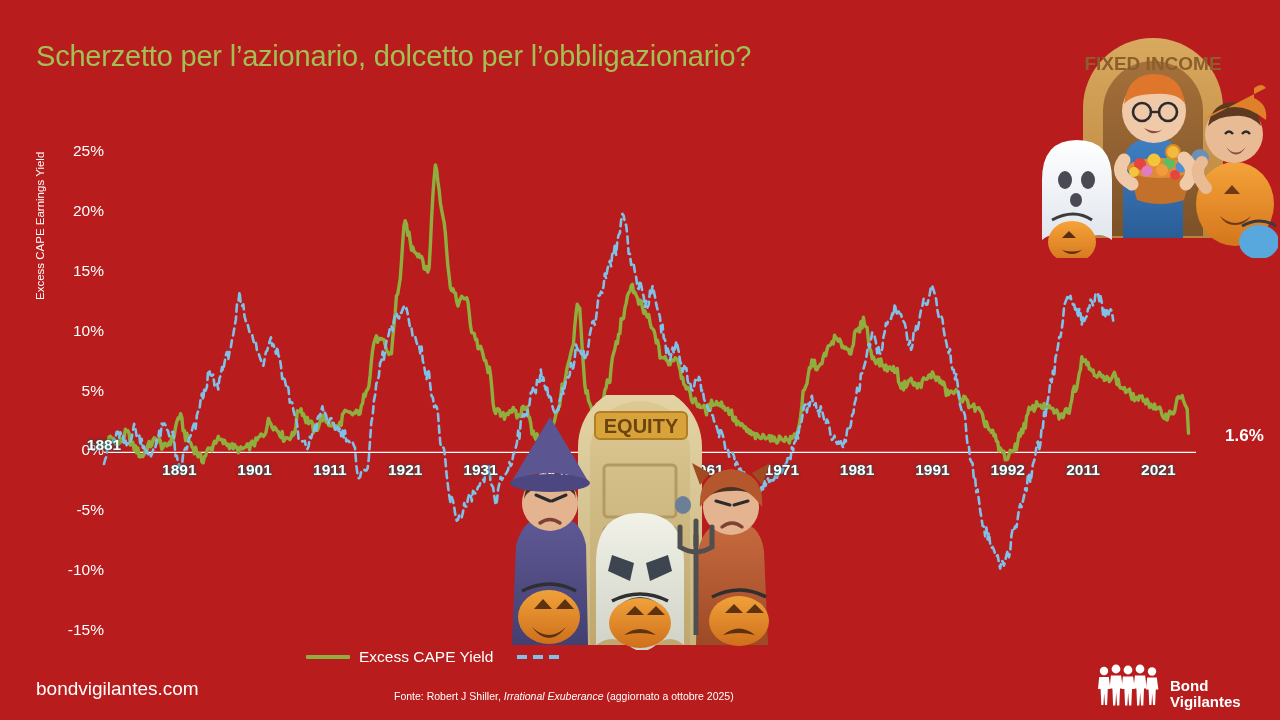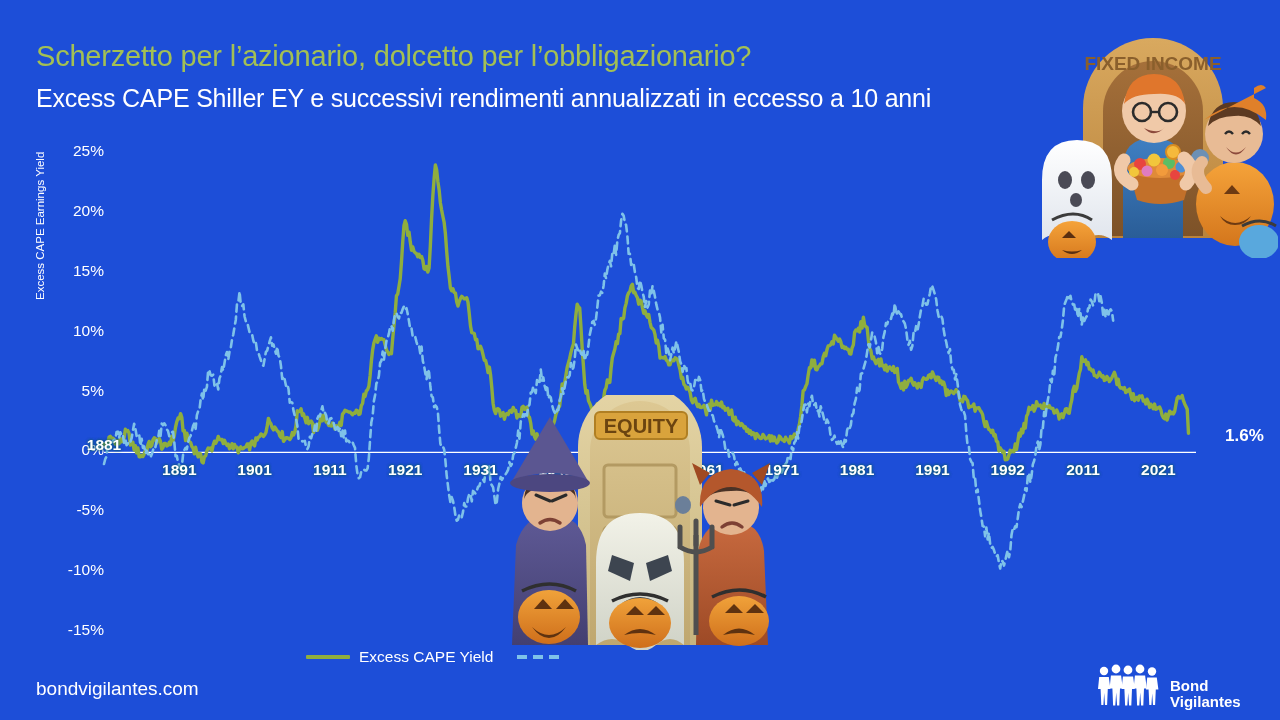--- a/index.html
+++ b/index.html
@@ -11,21 +11,21 @@
     height: 720px;
     overflow: hidden;
     background: #0b5d60;
     font-family: "Liberation Sans", sans-serif;
     position: relative;
     -webkit-font-smoothing: antialiased;
   }
   #root {
     position: absolute;
     inset: 0;
-    background: #1d4ed8;
+    background: #b91c1c;
   }
 
   
   .title-main {
     position: absolute;
     left: 36px;
     top: 40px;
     font-size: 29px;
     color: #a3c054;
     letter-spacing: -0.2px;
@@ -167,21 +167,20 @@
   .illus { position: absolute; }
   #illus-fixed-income { left: 1028px; top: 8px; width: 250px; height: 250px; }
   #illus-equity      { left: 490px;  top: 395px; width: 300px; height: 255px; }
 </style>
 </head>
 <body>
 
 <div id="root">
 
   <div class="title-main">Scherzetto per l’azionario, dolcetto per l’obbligazionario?</div>
-  <div class="title-sub">Excess CAPE Shiller EY e successivi rendimenti annualizzati in eccesso a 10 anni</div>
 
   <div id="plot-area">
     <div class="ylabel">Excess CAPE Earnings Yield</div>
     <svg id="chart-svg" width="1280" height="720">
         <line x1="104" x2="1196" y1="452.375" y2="452.375" stroke="#ffffff" stroke-width="1.4"></line>
         <path d="M104.00 444.17 L105.26 445.17 L106.51 444.63 L107.77 444.29 L109.02 437.20 L110.28 436.29 L111.53 437.98 L112.79 438.18 L114.04 439.08 L115.30 444.07 L116.55 440.85 L117.81 441.59 L119.06 443.76 L120.32 438.68 L121.57 441.86 L122.83 438.76 L124.08 438.25 L125.34 429.17 L126.59 431.10 L127.85 430.60 L129.10 433.40 L130.36 444.99 L131.61 442.57 L132.87 442.16 L134.12 450.09 L135.38 445.75 L136.63 452.94 L137.89 447.98 L139.14 456.76 L140.40 456.79 L141.66 455.33 L142.91 456.50 L144.17 454.14 L145.42 449.87 L146.68 451.86 L147.93 444.58 L149.19 441.43 L150.44 446.80 L151.70 445.58 L152.95 439.89 L154.21 437.86 L155.46 438.50 L156.72 443.08 L157.97 439.84 L159.23 438.53 L160.48 441.20 L161.74 449.21 L162.99 447.58 L164.25 443.37 L165.50 443.51 L166.76 445.88 L168.01 445.29 L169.27 442.34 L170.52 444.61 L171.78 436.27 L173.03 440.70 L174.29 435.79 L175.54 427.25 L176.80 421.71 L178.06 418.09 L179.31 418.63 L180.57 413.62 L181.82 417.46 L183.08 430.85 L184.33 430.41 L185.59 440.62 L186.84 433.10 L188.10 438.49 L189.35 441.81 L190.61 442.41 L191.86 446.52 L193.12 448.34 L194.37 453.76 L195.63 447.28 L196.88 453.26 L198.14 456.83 L199.39 453.55 L200.65 453.93 L201.90 461.82 L203.16 462.87 L204.41 456.78 L205.67 455.94 L206.92 450.68 L208.18 448.11 L209.43 448.76 L210.69 448.04 L211.94 450.91 L213.20 445.01 L214.46 441.17 L215.71 443.28 L216.97 440.82 L218.22 436.38 L219.48 439.29 L220.73 439.84 L221.99 439.43 L223.24 443.55 L224.50 440.38 L225.75 443.35 L227.01 445.37 L228.26 443.96 L229.52 448.74 L230.77 447.15 L232.03 443.68 L233.28 448.84 L234.54 444.40 L235.79 447.12 L237.05 447.20 L238.30 452.79 L239.56 448.83 L240.81 446.90 L242.07 448.85 L243.32 448.51 L244.58 447.33 L245.83 446.97 L247.09 444.05 L248.34 444.06 L249.60 449.93 L250.86 442.75 L252.11 440.96 L253.37 444.54 L254.62 445.85 L255.88 437.93 L257.13 440.13 L258.39 437.18 L259.64 436.57 L260.90 433.91 L262.15 434.68 L263.41 436.50 L264.66 434.98 L265.92 432.57 L267.17 426.13 L268.43 418.38 L269.68 422.05 L270.94 423.83 L272.19 427.91 L273.45 429.88 L274.70 427.02 L275.96 428.83 L277.21 430.94 L278.47 431.74 L279.72 435.80 L280.98 437.60 L282.23 431.59 L283.49 441.40 L284.74 439.73 L286.00 437.73 L287.26 437.78 L288.51 438.37 L289.77 439.57 L291.02 437.60 L292.28 432.56 L293.53 435.06 L294.79 432.13 L296.04 425.67 L297.30 410.72 L298.55 411.84 L299.81 411.19 L301.06 408.73 L302.32 415.55 L303.57 413.87 L304.83 418.23 L306.08 422.73 L307.34 417.35 L308.59 423.78 L309.85 422.17 L311.10 420.99 L312.36 422.94 L313.61 432.46 L314.87 424.91 L316.12 426.37 L317.38 430.26 L318.63 426.91 L319.89 421.58 L321.14 415.46 L322.40 420.88 L323.66 415.29 L324.91 415.64 L326.17 422.14 L327.42 422.29 L328.68 425.45 L329.93 425.28 L331.19 425.90 L332.44 423.06 L333.70 424.79 L334.95 429.11 L336.21 425.88 L337.46 428.33 L338.72 426.04 L339.97 422.14 L341.23 425.42 L342.48 414.07 L343.74 412.74 L344.99 410.22 L346.25 410.92 L347.50 411.39 L348.76 412.11 L350.01 411.90 L351.27 413.53 L352.52 414.74 L353.78 413.00 L355.03 413.36 L356.29 410.14 L357.54 410.84 L358.80 414.44 L360.06 413.86 L361.31 405.69 L362.57 403.47 L363.82 394.32 L365.08 396.44 L366.33 391.01 L367.59 389.65 L368.84 386.39 L370.10 375.68 L371.35 361.55 L372.61 350.28 L373.86 342.93 L375.12 339.25 L376.37 335.76 L377.63 342.31 L378.88 338.12 L380.14 339.39 L381.39 338.49 L382.65 339.32 L383.90 339.73 L385.16 344.74 L386.41 349.91 L387.67 351.93 L388.92 354.54 L390.18 352.90 L391.43 353.62 L392.69 338.61 L393.94 325.81 L395.20 312.99 L396.46 295.71 L397.71 293.92 L398.97 286.50 L400.22 278.79 L401.48 261.84 L402.73 242.00 L403.99 225.35 L405.24 220.72 L406.50 224.26 L407.75 235.28 L409.01 232.01 L410.26 241.86 L411.52 250.20 L412.77 246.96 L414.03 251.50 L415.28 252.93 L416.54 253.75 L417.79 256.74 L419.05 254.26 L420.30 257.60 L421.56 256.46 L422.81 260.31 L424.07 268.77 L425.32 269.43 L426.58 266.61 L427.83 272.02 L429.09 267.99 L430.34 246.02 L431.60 218.13 L432.86 195.60 L434.11 178.70 L435.37 164.98 L436.62 169.69 L437.88 181.41 L439.13 189.88 L440.39 202.92 L441.64 210.12 L442.90 216.46 L444.15 222.47 L445.41 233.66 L446.66 251.02 L447.92 266.27 L449.17 276.54 L450.43 288.08 L451.68 290.68 L452.94 288.71 L454.19 292.45 L455.45 293.05 L456.70 301.84 L457.96 306.10 L459.21 301.66 L460.47 298.58 L461.72 296.39 L462.98 297.51 L464.23 298.81 L465.49 298.53 L466.74 297.82 L468.00 302.22 L469.26 313.64 L470.51 326.05 L471.77 332.56 L473.02 333.03 L474.28 333.64 L475.53 339.68 L476.79 339.42 L478.04 348.82 L479.30 348.64 L480.55 346.23 L481.81 349.73 L483.06 354.88 L484.32 360.26 L485.57 360.53 L486.83 365.43 L488.08 372.63 L489.34 367.10 L490.59 375.08 L491.85 388.12 L493.10 403.43 L494.36 410.44 L495.61 413.57 L496.87 409.19 L498.12 408.67 L499.38 409.89 L500.63 416.18 L501.89 413.59 L503.14 412.61 L504.40 419.24 L505.66 414.53 L506.91 413.45 L508.17 414.63 L509.42 411.22 L510.68 410.31 L511.93 412.20 L513.19 407.36 L514.44 410.44 L515.70 410.46 L516.95 417.99 L518.21 414.64 L519.46 415.99 L520.72 416.58 L521.97 407.33 L523.23 406.26 L524.48 409.36 L525.74 408.17 L526.99 407.13 L528.25 416.31 L529.50 417.40 L530.76 423.39 L532.01 434.14 L533.27 430.76 L534.52 436.67 L535.78 439.21 L537.03 433.85 L538.29 442.52 L539.54 444.17 L540.80 440.36 L542.06 440.92 L543.31 440.20 L544.57 441.09 L545.82 439.17 L547.08 438.85 L548.33 441.62 L549.59 440.12 L550.84 437.15 L552.10 428.93 L553.35 424.43 L554.61 420.51 L555.86 414.47 L557.12 411.42 L558.37 408.13 L559.63 406.05 L560.88 395.32 L562.14 383.84 L563.39 385.66 L564.65 382.69 L565.90 375.35 L567.16 367.56 L568.41 363.00 L569.67 358.45 L570.92 352.69 L572.18 347.86 L573.43 344.10 L574.69 327.00 L575.94 314.48 L577.20 304.28 L578.46 306.85 L579.71 307.96 L580.97 327.48 L582.22 348.90 L583.48 366.34 L584.73 384.30 L585.99 393.38 L587.24 390.49 L588.50 400.83 L589.75 403.40 L591.01 406.63 L592.26 411.82 L593.52 413.21 L594.77 408.65 L596.03 408.68 L597.28 403.65 L598.54 408.36 L599.79 403.01 L601.05 403.04 L602.30 400.74 L603.56 398.84 L604.81 390.37 L606.07 387.85 L607.32 379.99 L608.58 382.56 L609.83 382.28 L611.09 368.00 L612.34 357.79 L613.60 353.19 L614.86 349.01 L616.11 341.76 L617.37 343.69 L618.62 334.03 L619.88 333.65 L621.13 318.44 L622.39 319.29 L623.64 318.16 L624.90 307.86 L626.15 303.36 L627.41 295.88 L628.66 292.75 L629.92 291.31 L631.17 286.08 L632.43 284.37 L633.68 292.75 L634.94 292.24 L636.19 295.50 L637.45 297.80 L638.70 304.20 L639.96 300.16 L641.21 301.12 L642.47 307.57 L643.72 313.25 L644.98 310.86 L646.23 314.87 L647.49 317.25 L648.74 314.47 L650.00 322.32 L651.26 327.55 L652.51 328.64 L653.77 330.06 L655.02 334.67 L656.28 343.01 L657.53 340.32 L658.79 346.33 L660.04 358.07 L661.30 357.15 L662.55 357.80 L663.81 357.99 L665.06 356.55 L666.32 360.10 L667.57 361.08 L668.83 364.91 L670.08 364.77 L671.34 360.26 L672.59 359.94 L673.85 360.83 L675.10 357.81 L676.36 358.56 L677.61 359.67 L678.87 365.40 L680.12 369.93 L681.38 378.58 L682.63 377.37 L683.89 384.29 L685.14 385.64 L686.40 389.05 L687.66 387.19 L688.91 388.81 L690.17 392.85 L691.42 400.11 L692.68 402.64 L693.93 399.46 L695.19 398.19 L696.44 403.54 L697.70 406.61 L698.95 404.40 L700.21 407.28 L701.46 407.48 L702.72 406.81 L703.97 405.33 L705.23 408.96 L706.48 414.90 L707.74 405.76 L708.99 404.31 L710.25 409.71 L711.50 400.28 L712.76 405.34 L714.01 404.75 L715.27 404.78 L716.52 401.60 L717.78 404.87 L719.03 403.47 L720.29 405.89 L721.54 402.10 L722.80 407.81 L724.06 406.64 L725.31 410.23 L726.57 408.98 L727.82 408.37 L729.08 414.53 L730.33 413.08 L731.59 410.12 L732.84 419.52 L734.10 420.99 L735.35 417.18 L736.61 424.70 L737.86 421.27 L739.12 423.25 L740.37 425.43 L741.63 423.63 L742.88 425.07 L744.14 428.11 L745.39 426.84 L746.65 431.26 L747.90 429.21 L749.16 433.28 L750.41 430.86 L751.67 434.68 L752.92 432.70 L754.18 433.48 L755.43 438.49 L756.69 433.74 L757.94 435.11 L759.20 437.31 L760.46 438.53 L761.71 438.08 L762.97 434.40 L764.22 436.28 L765.48 438.88 L766.73 438.17 L767.99 437.75 L769.24 435.55 L770.50 441.17 L771.75 436.01 L773.01 440.79 L774.26 437.11 L775.52 440.77 L776.77 443.05 L778.03 441.64 L779.28 436.09 L780.54 437.19 L781.79 439.71 L783.05 439.92 L784.30 441.44 L785.56 437.21 L786.81 439.49 L788.07 440.25 L789.32 443.10 L790.58 436.37 L791.83 438.60 L793.09 436.66 L794.34 434.14 L795.60 437.19 L796.86 437.40 L798.11 429.48 L799.37 424.44 L800.62 416.43 L801.88 405.43 L803.13 390.78 L804.39 389.79 L805.64 386.54 L806.90 383.89 L808.15 375.37 L809.41 367.78 L810.66 368.00 L811.92 359.87 L813.17 365.82 L814.43 360.11 L815.68 369.34 L816.94 369.85 L818.19 366.75 L819.45 365.71 L820.70 363.74 L821.96 363.69 L823.21 356.91 L824.47 353.26 L825.72 355.81 L826.98 349.61 L828.23 345.82 L829.49 345.62 L830.74 344.67 L832.00 341.70 L833.26 344.05 L834.51 335.23 L835.77 337.10 L837.02 338.94 L838.28 341.22 L839.53 339.01 L840.79 341.81 L842.04 347.49 L843.30 346.26 L844.55 348.55 L845.81 347.30 L847.06 349.29 L848.32 349.17 L849.57 353.60 L850.83 354.08 L852.08 347.96 L853.34 344.85 L854.59 332.43 L855.85 330.11 L857.10 330.87 L858.36 328.32 L859.61 331.95 L860.87 321.79 L862.12 328.12 L863.38 317.21 L864.63 325.00 L865.89 326.59 L867.14 327.65 L868.40 340.15 L869.66 348.37 L870.91 350.75 L872.17 358.85 L873.42 356.80 L874.68 360.51 L875.93 363.63 L877.19 360.71 L878.44 359.26 L879.70 365.94 L880.95 358.93 L882.21 365.86 L883.46 365.50 L884.72 369.76 L885.97 365.03 L887.23 371.09 L888.48 367.72 L889.74 366.90 L890.99 368.60 L892.25 370.43 L893.50 366.61 L894.76 372.61 L896.01 371.26 L897.27 368.41 L898.52 381.99 L899.78 384.46 L901.03 388.26 L902.29 383.18 L903.54 389.95 L904.80 381.18 L906.06 387.24 L907.31 384.78 L908.57 380.44 L909.82 380.65 L911.08 378.28 L912.33 382.43 L913.59 385.12 L914.84 382.67 L916.10 385.19 L917.35 388.03 L918.61 383.41 L919.86 385.18 L921.12 387.38 L922.37 380.20 L923.63 377.90 L924.88 378.79 L926.14 379.39 L927.39 378.87 L928.65 375.37 L929.90 374.55 L931.16 377.80 L932.41 371.88 L933.67 374.97 L934.92 377.64 L936.18 380.56 L937.43 377.03 L938.69 377.44 L939.94 382.82 L941.20 380.86 L942.46 384.43 L943.71 382.13 L944.97 386.62 L946.22 395.48 L947.48 389.95 L948.73 394.60 L949.99 391.93 L951.24 390.97 L952.50 392.23 L953.75 393.56 L955.01 391.27 L956.26 389.61 L957.52 391.64 L958.77 394.23 L960.03 400.79 L961.28 400.07 L962.54 401.88 L963.79 396.31 L965.05 396.71 L966.30 399.10 L967.56 400.59 L968.81 407.67 L970.07 406.50 L971.32 406.44 L972.58 405.87 L973.83 403.99 L975.09 411.25 L976.34 407.89 L977.60 408.04 L978.86 407.64 L980.11 410.38 L981.37 411.83 L982.62 414.68 L983.88 421.79 L985.13 426.60 L986.39 421.67 L987.64 426.43 L988.90 429.53 L990.15 430.08 L991.41 432.50 L992.66 430.16 L993.92 435.91 L995.17 434.63 L996.43 441.21 L997.68 441.76 L998.94 450.97 L1000.19 447.81 L1001.45 449.80 L1002.70 452.51 L1003.96 451.39 L1005.21 459.86 L1006.47 459.69 L1007.72 458.98 L1008.98 454.65 L1010.23 450.30 L1011.49 451.97 L1012.74 450.53 L1014.00 451.71 L1015.26 444.03 L1016.51 449.35 L1017.77 441.74 L1019.02 433.19 L1020.28 436.24 L1021.53 429.23 L1022.79 432.89 L1024.04 423.47 L1025.30 428.07 L1026.55 416.26 L1027.81 413.69 L1029.06 407.34 L1030.32 409.47 L1031.57 408.83 L1032.83 405.51 L1034.08 411.18 L1035.34 408.20 L1036.59 401.69 L1037.85 405.78 L1039.10 405.64 L1040.36 405.09 L1041.61 407.90 L1042.87 408.45 L1044.12 403.47 L1045.38 409.15 L1046.63 406.08 L1047.89 407.47 L1049.14 405.42 L1050.40 407.85 L1051.66 408.57 L1052.91 408.42 L1054.17 413.14 L1055.42 412.29 L1056.68 410.02 L1057.93 412.92 L1059.19 419.05 L1060.44 415.20 L1061.70 413.80 L1062.95 417.62 L1064.21 413.60 L1065.46 408.87 L1066.72 408.69 L1067.97 412.65 L1069.23 413.25 L1070.48 405.35 L1071.74 400.17 L1072.99 390.31 L1074.25 386.34 L1075.50 391.37 L1076.76 388.44 L1078.01 380.43 L1079.27 373.19 L1080.52 369.34 L1081.78 356.81 L1083.03 361.22 L1084.29 361.23 L1085.54 359.87 L1086.80 364.72 L1088.06 362.58 L1089.31 369.07 L1090.57 368.75 L1091.82 370.88 L1093.08 370.13 L1094.33 375.54 L1095.59 375.71 L1096.84 377.14 L1098.10 375.95 L1099.35 372.26 L1100.61 374.41 L1101.86 376.89 L1103.12 375.92 L1104.37 380.45 L1105.63 379.82 L1106.88 376.39 L1108.14 378.12 L1109.39 381.60 L1110.65 379.79 L1111.90 377.58 L1113.16 374.95 L1114.41 372.29 L1115.67 376.23 L1116.92 384.60 L1118.18 379.11 L1119.43 386.50 L1120.69 388.09 L1121.94 387.73 L1123.20 388.88 L1124.46 387.60 L1125.71 392.51 L1126.97 391.66 L1128.22 390.00 L1129.48 389.00 L1130.73 394.90 L1131.99 399.24 L1133.24 393.61 L1134.50 400.81 L1135.75 398.40 L1137.01 397.29 L1138.26 400.16 L1139.52 395.94 L1140.77 396.81 L1142.03 395.90 L1143.28 401.08 L1144.54 400.32 L1145.79 404.01 L1147.05 399.13 L1148.30 402.06 L1149.56 407.47 L1150.81 404.21 L1152.07 405.78 L1153.32 408.80 L1154.58 404.03 L1155.83 409.29 L1157.09 408.70 L1158.34 407.53 L1159.60 406.94 L1160.86 409.93 L1162.11 415.28 L1163.37 417.66 L1164.62 418.80 L1165.88 414.05 L1167.13 420.08 L1168.39 415.51 L1169.64 411.13 L1170.90 413.81 L1172.15 412.29 L1173.41 413.93 L1174.66 411.52 L1175.92 404.46 L1177.17 398.13 L1178.43 396.48 L1179.68 397.98 L1180.94 397.67 L1182.19 395.53 L1183.45 400.71 L1184.70 403.98 L1185.96 406.49 L1187.21 409.21 L1188.47 433.21" fill="none" stroke="#8fae3e" stroke-width="3.4" stroke-linecap="round" stroke-linejoin="round"></path>
         <path d="M104.00 463.98 L105.26 459.00 L106.51 456.50 L107.77 444.77 L109.02 446.33 L110.28 443.04 L111.53 442.07 L112.79 441.36 L114.04 439.88 L115.30 439.94 L116.55 432.04 L117.81 431.62 L119.06 438.04 L120.32 432.24 L121.57 435.22 L122.83 434.32 L124.08 442.92 L125.34 439.29 L126.59 445.18 L127.85 443.62 L129.10 440.87 L130.36 442.05 L131.61 438.25 L132.87 430.84 L134.12 423.70 L135.38 428.37 L136.63 435.93 L137.89 433.85 L139.14 433.93 L140.40 445.58 L141.66 438.69 L142.91 447.83 L144.17 446.46 L145.42 453.42 L146.68 450.71 L147.93 454.11 L149.19 454.26 L150.44 457.53 L151.70 454.54 L152.95 450.34 L154.21 446.12 L155.46 447.02 L156.72 440.39 L157.97 439.49 L159.23 430.79 L160.48 436.65 L161.74 423.48 L162.99 425.12 L164.25 423.27 L165.50 425.17 L166.76 429.33 L168.01 430.97 L169.27 436.30 L170.52 435.11 L171.78 432.46 L173.03 431.74 L174.29 441.93 L175.54 456.22 L176.80 455.74 L178.06 462.46 L179.31 465.32 L180.57 468.73 L181.82 467.01 L183.08 454.38 L184.33 450.19 L185.59 447.98 L186.84 449.34 L188.10 442.16 L189.35 437.91 L190.61 435.91 L191.86 430.83 L193.12 425.87 L194.37 423.03 L195.63 428.83 L196.88 415.10 L198.14 411.29 L199.39 410.42 L200.65 399.46 L201.90 393.51 L203.16 400.09 L204.41 387.43 L205.67 390.68 L206.92 386.96 L208.18 370.02 L209.43 370.81 L210.69 375.35 L211.94 375.69 L213.20 374.67 L214.46 385.61 L215.71 382.29 L216.97 382.84 L218.22 389.49 L219.48 378.22 L220.73 375.32 L221.99 367.15 L223.24 370.62 L224.50 363.06 L225.75 355.51 L227.01 352.06 L228.26 359.84 L229.52 351.55 L230.77 347.85 L232.03 339.47 L233.28 334.50 L234.54 326.71 L235.79 319.93 L237.05 303.23 L238.30 302.40 L239.56 291.54 L240.81 304.57 L242.07 305.97 L243.32 304.27 L244.58 316.49 L245.83 321.23 L247.09 321.61 L248.34 327.11 L249.60 332.40 L250.86 334.49 L252.11 334.54 L253.37 340.70 L254.62 344.20 L255.88 342.45 L257.13 351.54 L258.39 352.59 L259.64 356.60 L260.90 360.22 L262.15 364.20 L263.41 365.73 L264.66 358.71 L265.92 351.92 L267.17 350.63 L268.43 345.85 L269.68 341.48 L270.94 337.29 L272.19 345.84 L273.45 344.45 L274.70 349.10 L275.96 353.66 L277.21 346.80 L278.47 355.58 L279.72 357.53 L280.98 366.18 L282.23 378.84 L283.49 376.09 L284.74 379.74 L286.00 385.76 L287.26 384.06 L288.51 388.97 L289.77 402.63 L291.02 402.13 L292.28 402.67 L293.53 410.94 L294.79 415.78 L296.04 418.88 L297.30 425.40 L298.55 438.74 L299.81 438.78 L301.06 439.07 L302.32 441.43 L303.57 441.26 L304.83 440.87 L306.08 447.38 L307.34 449.24 L308.59 446.37 L309.85 436.69 L311.10 438.28 L312.36 433.82 L313.61 434.09 L314.87 425.68 L316.12 431.55 L317.38 418.53 L318.63 415.83 L319.89 416.30 L321.14 410.83 L322.40 406.28 L323.66 413.49 L324.91 412.55 L326.17 415.42 L327.42 423.43 L328.68 423.37 L329.93 418.70 L331.19 418.15 L332.44 419.83 L333.70 423.29 L334.95 427.98 L336.21 430.92 L337.46 426.92 L338.72 430.85 L339.97 428.07 L341.23 436.28 L342.48 429.44 L343.74 438.31 L344.99 430.50 L346.25 441.34 L347.50 440.56 L348.76 440.99 L350.01 443.10 L351.27 441.64 L352.52 442.06 L353.78 445.24 L355.03 447.84 L356.29 465.24 L357.54 474.33 L358.80 478.25 L360.06 477.11 L361.31 471.24 L362.57 471.43 L363.82 469.66 L365.08 470.42 L366.33 470.50 L367.59 468.35 L368.84 458.03 L370.10 439.33 L371.35 422.16 L372.61 416.34 L373.86 401.28 L375.12 394.99 L376.37 383.29 L377.63 381.85 L378.88 375.76 L380.14 362.72 L381.39 360.81 L382.65 351.66 L383.90 360.13 L385.16 349.45 L386.41 341.22 L387.67 338.29 L388.92 333.69 L390.18 326.51 L391.43 325.78 L392.69 330.75 L393.94 320.23 L395.20 313.59 L396.46 313.11 L397.71 316.88 L398.97 318.39 L400.22 312.46 L401.48 312.90 L402.73 309.00 L403.99 306.23 L405.24 309.46 L406.50 308.20 L407.75 314.05 L409.01 321.32 L410.26 329.26 L411.52 328.34 L412.77 336.78 L414.03 338.20 L415.28 337.09 L416.54 342.17 L417.79 346.54 L419.05 345.68 L420.30 353.69 L421.56 346.50 L422.81 360.86 L424.07 365.76 L425.32 373.25 L426.58 379.26 L427.83 369.23 L429.09 372.39 L430.34 386.52 L431.60 396.09 L432.86 397.38 L434.11 407.18 L435.37 405.49 L436.62 406.88 L437.88 411.67 L439.13 429.67 L440.39 443.82 L441.64 446.89 L442.90 446.32 L444.15 449.47 L445.41 460.69 L446.66 475.27 L447.92 485.41 L449.17 495.32 L450.43 502.37 L451.68 497.07 L452.94 500.60 L454.19 506.71 L455.45 515.85 L456.70 520.72 L457.96 519.74 L459.21 515.16 L460.47 514.70 L461.72 517.46 L462.98 512.14 L464.23 503.07 L465.49 506.53 L466.74 506.54 L468.00 498.45 L469.26 494.05 L470.51 493.84 L471.77 501.37 L473.02 490.92 L474.28 491.94 L475.53 493.68 L476.79 490.78 L478.04 486.93 L479.30 486.04 L480.55 481.93 L481.81 481.00 L483.06 479.70 L484.32 481.94 L485.57 469.27 L486.83 466.67 L488.08 472.19 L489.34 466.42 L490.59 483.00 L491.85 485.31 L493.10 487.32 L494.36 496.16 L495.61 505.11 L496.87 501.69 L498.12 488.97 L499.38 483.54 L500.63 476.99 L501.89 479.92 L503.14 477.52 L504.40 475.15 L505.66 474.12 L506.91 472.14 L508.17 469.59 L509.42 462.18 L510.68 466.00 L511.93 463.77 L513.19 454.95 L514.44 452.80 L515.70 448.01 L516.95 442.68 L518.21 430.51 L519.46 438.71 L520.72 421.63 L521.97 419.06 L523.23 414.23 L524.48 416.27 L525.74 411.75 L526.99 415.48 L528.25 406.28 L529.50 404.70 L530.76 392.49 L532.01 392.15 L533.27 386.33 L534.52 390.43 L535.78 393.13 L537.03 380.05 L538.29 384.33 L539.54 382.21 L540.80 369.53 L542.06 380.80 L543.31 377.36 L544.57 385.59 L545.82 389.92 L547.08 385.27 L548.33 398.56 L549.59 396.11 L550.84 397.64 L552.10 405.13 L553.35 409.70 L554.61 412.57 L555.86 414.36 L557.12 409.79 L558.37 409.98 L559.63 400.46 L560.88 396.36 L562.14 388.19 L563.39 393.75 L564.65 387.37 L565.90 380.88 L567.16 377.20 L568.41 377.54 L569.67 375.34 L570.92 362.98 L572.18 369.66 L573.43 367.66 L574.69 359.14 L575.94 344.43 L577.20 348.32 L578.46 350.77 L579.71 348.72 L580.97 353.63 L582.22 354.96 L583.48 349.45 L584.73 360.46 L585.99 355.54 L587.24 354.65 L588.50 345.33 L589.75 334.81 L591.01 328.88 L592.26 322.07 L593.52 321.00 L594.77 324.79 L596.03 318.45 L597.28 307.62 L598.54 295.64 L599.79 295.44 L601.05 291.66 L602.30 292.85 L603.56 285.89 L604.81 273.61 L606.07 278.32 L607.32 269.87 L608.58 264.34 L609.83 260.96 L611.09 266.31 L612.34 252.83 L613.60 254.47 L614.86 244.53 L616.11 254.87 L617.37 240.46 L618.62 235.03 L619.88 233.02 L621.13 220.40 L622.39 213.79 L623.64 215.74 L624.90 222.67 L626.15 225.18 L627.41 236.35 L628.66 253.82 L629.92 253.88 L631.17 265.02 L632.43 262.35 L633.68 263.81 L634.94 272.36 L636.19 277.27 L637.45 287.73 L638.70 288.97 L639.96 280.53 L641.21 285.33 L642.47 292.14 L643.72 296.71 L644.98 307.03 L646.23 301.09 L647.49 307.60 L648.74 304.53 L650.00 290.57 L651.26 294.61 L652.51 286.09 L653.77 290.77 L655.02 297.10 L656.28 304.36 L657.53 309.46 L658.79 311.92 L660.04 317.45 L661.30 332.35 L662.55 324.74 L663.81 338.34 L665.06 339.56 L666.32 353.56 L667.57 348.56 L668.83 352.08 L670.08 360.33 L671.34 354.06 L672.59 347.45 L673.85 353.27 L675.10 348.03 L676.36 341.28 L677.61 346.17 L678.87 352.16 L680.12 361.25 L681.38 364.30 L682.63 371.87 L683.89 364.80 L685.14 368.48 L686.40 368.01 L687.66 380.69 L688.91 384.61 L690.17 382.95 L691.42 389.63 L692.68 390.56 L693.93 387.77 L695.19 379.94 L696.44 380.17 L697.70 382.28 L698.95 376.90 L700.21 380.16 L701.46 391.07 L702.72 389.76 L703.97 398.86 L705.23 402.12 L706.48 403.43 L707.74 407.85 L708.99 410.70 L710.25 410.81 L711.50 414.51 L712.76 415.52 L714.01 420.99 L715.27 423.85 L716.52 426.31 L717.78 430.56 L719.03 437.42 L720.29 427.81 L721.54 431.82 L722.80 435.24 L724.06 440.26 L725.31 448.79 L726.57 449.22 L727.82 448.11 L729.08 456.73 L730.33 455.93 L731.59 453.28 L732.84 452.88 L734.10 456.34 L735.35 465.16 L736.61 461.99 L737.86 464.65 L739.12 469.53 L740.37 468.48 L741.63 472.29 L742.88 469.66 L744.14 472.04 L745.39 480.34 L746.65 481.74 L747.90 481.54 L749.16 482.80 L750.41 477.49 L751.67 479.13 L752.92 486.16 L754.18 487.30 L755.43 487.33 L756.69 488.08 L757.94 487.77 L759.20 491.87 L760.46 491.09 L761.71 485.56 L762.97 489.39 L764.22 479.84 L765.48 485.98 L766.73 481.09 L767.99 478.42 L769.24 481.97 L770.50 481.14 L771.75 477.81 L773.01 480.65 L774.26 479.16 L775.52 475.15 L776.77 478.84 L778.03 473.72 L779.28 468.42 L780.54 468.40 L781.79 472.47 L783.05 469.18 L784.30 464.66 L785.56 464.18 L786.81 462.20 L788.07 455.67 L789.32 458.10 L790.58 458.92 L791.83 447.20 L793.09 450.46 L794.34 442.46 L795.60 440.95 L796.86 432.19 L798.11 438.52 L799.37 426.72 L800.62 426.22 L801.88 419.53 L803.13 411.10 L804.39 404.83 L805.64 404.49 L806.90 412.39 L808.15 403.42 L809.41 406.27 L810.66 399.39 L811.92 395.77 L813.17 404.96 L814.43 404.86 L815.68 403.07 L816.94 411.56 L818.19 410.37 L819.45 416.56 L820.70 406.27 L821.96 410.81 L823.21 415.51 L824.47 420.73 L825.72 423.50 L826.98 419.58 L828.23 422.23 L829.49 427.69 L830.74 436.84 L832.00 439.89 L833.26 438.55 L834.51 435.72 L835.77 440.72 L837.02 443.86 L838.28 441.50 L839.53 445.24 L840.79 441.23 L842.04 444.98 L843.30 447.74 L844.55 439.88 L845.81 441.51 L847.06 430.41 L848.32 426.86 L849.57 428.78 L850.83 425.00 L852.08 415.07 L853.34 413.21 L854.59 403.47 L855.85 399.23 L857.10 387.87 L858.36 392.84 L859.61 389.74 L860.87 373.84 L862.12 373.46 L863.38 369.15 L864.63 364.61 L865.89 360.27 L867.14 352.11 L868.40 344.38 L869.66 347.43 L870.91 340.72 L872.17 332.45 L873.42 333.54 L874.68 336.74 L875.93 342.34 L877.19 353.23 L878.44 346.59 L879.70 353.30 L880.95 353.95 L882.21 348.74 L883.46 336.96 L884.72 331.90 L885.97 323.17 L887.23 324.20 L888.48 319.53 L889.74 319.52 L890.99 318.88 L892.25 313.52 L893.50 315.97 L894.76 303.59 L896.01 310.48 L897.27 315.17 L898.52 311.42 L899.78 313.55 L901.03 314.31 L902.29 319.51 L903.54 321.41 L904.80 323.53 L906.06 328.94 L907.31 339.25 L908.57 344.95 L909.82 340.77 L911.08 349.83 L912.33 346.06 L913.59 332.46 L914.84 333.53 L916.10 326.18 L917.35 331.25 L918.61 324.86 L919.86 316.30 L921.12 309.10 L922.37 306.07 L923.63 298.85 L924.88 302.07 L926.14 304.77 L927.39 304.39 L928.65 298.76 L929.90 293.30 L931.16 285.40 L932.41 286.56 L933.67 290.41 L934.92 294.41 L936.18 299.34 L937.43 310.18 L938.69 316.83 L939.94 314.71 L941.20 315.91 L942.46 319.18 L943.71 329.89 L944.97 337.48 L946.22 342.01 L947.48 348.86 L948.73 353.15 L949.99 349.04 L951.24 364.39 L952.50 369.54 L953.75 369.67 L955.01 379.37 L956.26 374.19 L957.52 383.09 L958.77 394.15 L960.03 404.73 L961.28 409.07 L962.54 412.92 L963.79 411.76 L965.05 415.56 L966.30 432.75 L967.56 445.12 L968.81 445.56 L970.07 458.89 L971.32 461.83 L972.58 463.17 L973.83 478.84 L975.09 477.48 L976.34 492.27 L977.60 489.49 L978.86 499.68 L980.11 510.10 L981.37 517.39 L982.62 525.96 L983.88 526.38 L985.13 536.33 L986.39 527.55 L987.64 539.38 L988.90 532.85 L990.15 543.79 L991.41 547.94 L992.66 546.98 L993.92 549.89 L995.17 554.11 L996.43 556.50 L997.68 555.19 L998.94 562.81 L1000.19 568.59 L1001.45 560.48 L1002.70 561.44 L1003.96 565.63 L1005.21 560.94 L1006.47 555.03 L1007.72 550.27 L1008.98 557.31 L1010.23 550.75 L1011.49 535.08 L1012.74 528.37 L1014.00 529.77 L1015.26 526.30 L1016.51 527.02 L1017.77 518.21 L1019.02 508.71 L1020.28 504.19 L1021.53 507.09 L1022.79 501.74 L1024.04 496.14 L1025.30 488.39 L1026.55 490.94 L1027.81 475.98 L1029.06 473.21 L1030.32 482.41 L1031.57 475.44 L1032.83 464.36 L1034.08 461.07 L1035.34 455.39 L1036.59 445.03 L1037.85 441.53 L1039.10 450.55 L1040.36 444.42 L1041.61 426.84 L1042.87 428.09 L1044.12 412.11 L1045.38 417.83 L1046.63 406.87 L1047.89 399.63 L1049.14 393.31 L1050.40 379.67 L1051.66 382.29 L1052.91 370.73 L1054.17 376.67 L1055.42 357.73 L1056.68 353.37 L1057.93 346.84 L1059.19 337.07 L1060.44 336.94 L1061.70 329.86 L1062.95 319.99 L1064.21 305.41 L1065.46 301.94 L1066.72 298.73 L1067.97 294.83 L1069.23 298.19 L1070.48 295.92 L1071.74 302.07 L1072.99 304.60 L1074.25 304.59 L1075.50 312.20 L1076.76 308.93 L1078.01 317.74 L1079.27 308.68 L1080.52 313.38 L1081.78 324.86 L1083.03 315.99 L1084.29 320.93 L1085.54 318.00 L1086.80 316.09 L1088.06 308.46 L1089.31 307.84 L1090.57 299.57 L1091.82 301.39 L1093.08 305.72 L1094.33 303.31 L1095.59 293.39 L1096.84 294.42 L1098.10 293.62 L1099.35 301.49 L1100.61 296.37 L1101.86 302.99 L1103.12 314.86 L1104.37 309.75 L1105.63 317.39 L1106.88 310.40 L1108.14 316.75 L1109.39 311.01 L1110.65 309.35 L1111.90 311.24 L1113.16 320.65" fill="none" stroke="#7fc2e9" stroke-width="2.6" stroke-linecap="round" stroke-linejoin="round" stroke-dasharray="7 5"></path>
       </svg>
   </div>
   <div id="ytick-layer">
@@ -419,20 +418,21 @@
     <div class="legend-item">
       <span class="swatch-solid"></span>
       <span class="legend-label">Excess CAPE Yield</span>
     </div>
     <div class="legend-item">
       <span class="swatch-dash"></span>
     </div>
   </div>
 
   <div class="site-url">bondvigilantes.com</div>
+  <div class="source"><span>Fonte: Robert J Shiller, </span><span class="ital">Irrational Exuberance</span><span> (aggiornato a ottobre 2025)</span></div>
 
   <div id="brand-logo">
     <svg width="64" height="44" viewBox="0 0 64 44">
       <g fill="#ffffff">
         <circle cx="8" cy="7" r="4.2"></circle>
         <path d="M3.2 13 h9.6 l1.6 12 -2.6 0 -0.7 16 h-2.1 l-0.8 -12 -0.8 12 h-2.1 l-0.7 -16 -2.6 0 Z"></path>
         <circle cx="20" cy="5" r="4.4"></circle>
         <path d="M14.9 11.5 h10.2 l1.7 13 -2.8 0 -0.7 17 h-2.2 l-0.9 -13 -0.9 13 h-2.2 l-0.7 -17 -2.8 0 Z"></path>
         <circle cx="32" cy="6" r="4.4"></circle>
         <path d="M26.9 12.5 h10.2 l1.7 12.5 -2.8 0 -0.7 16.5 h-2.2 l-0.9 -12.5 -0.9 12.5 h-2.2 l-0.7 -16.5 -2.8 0 Z"></path>

